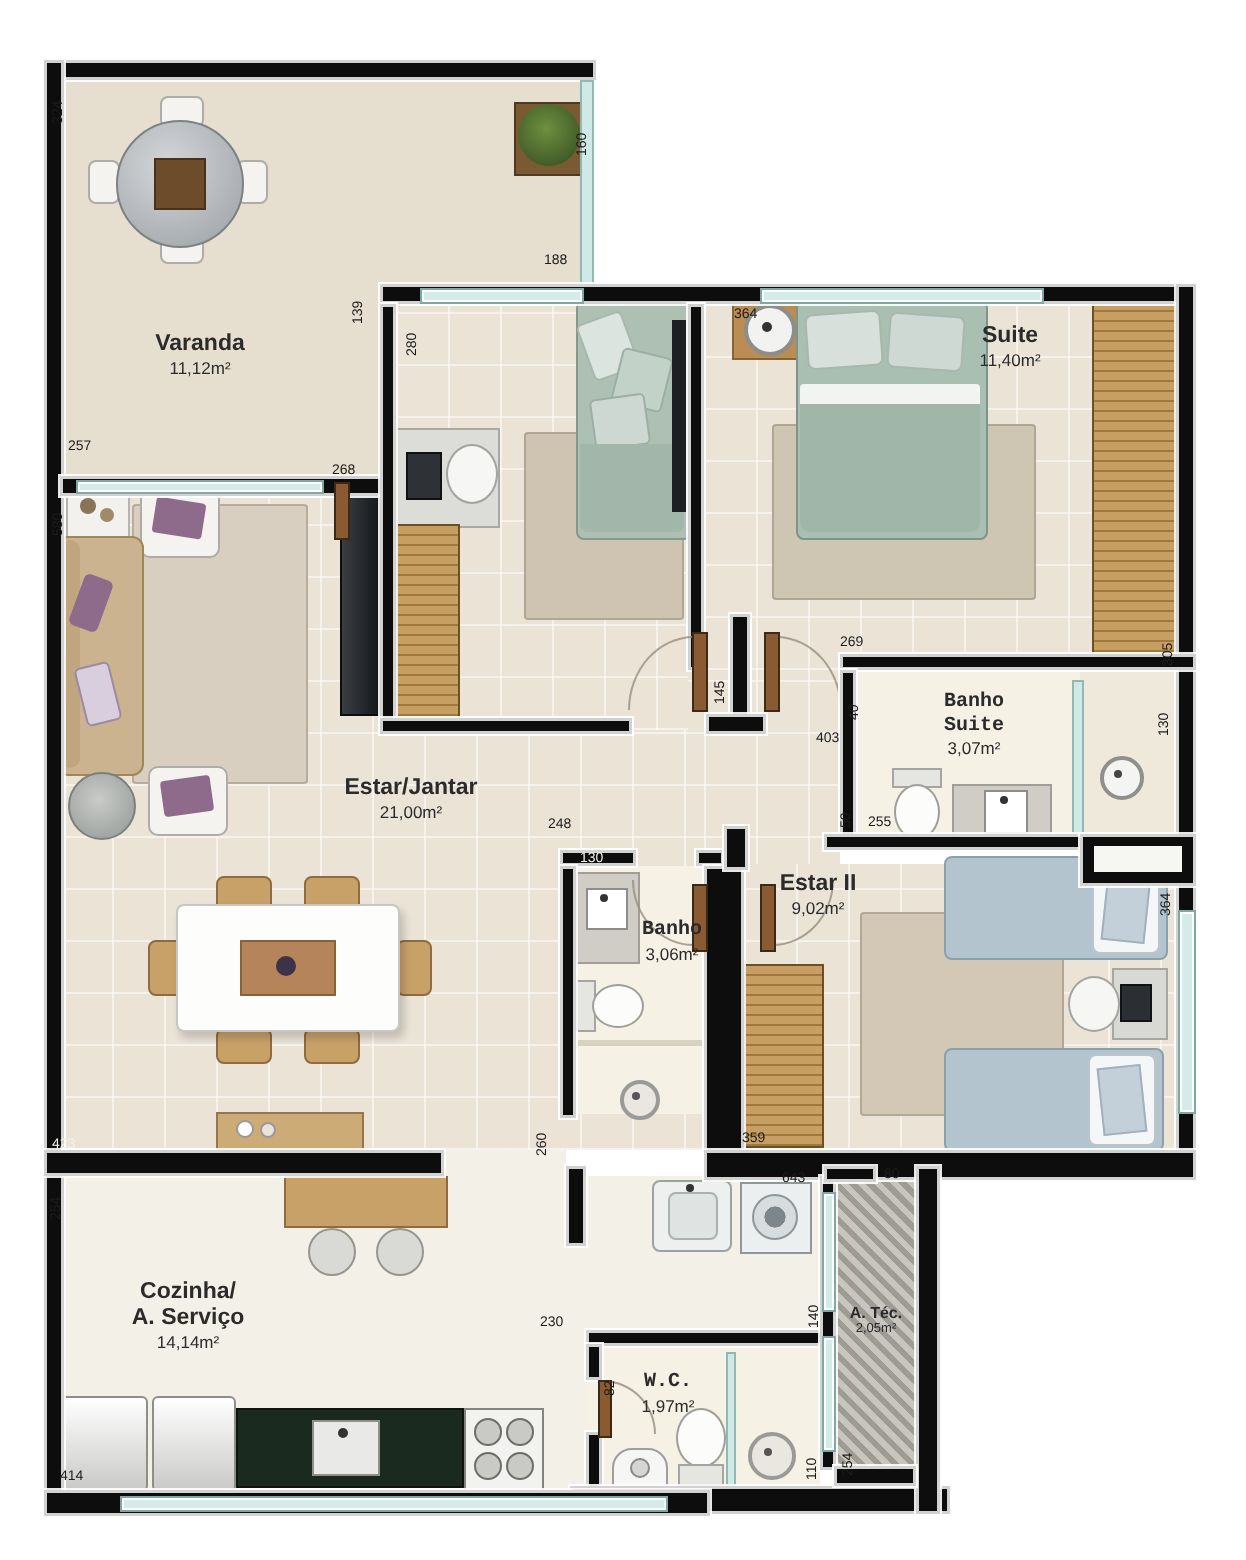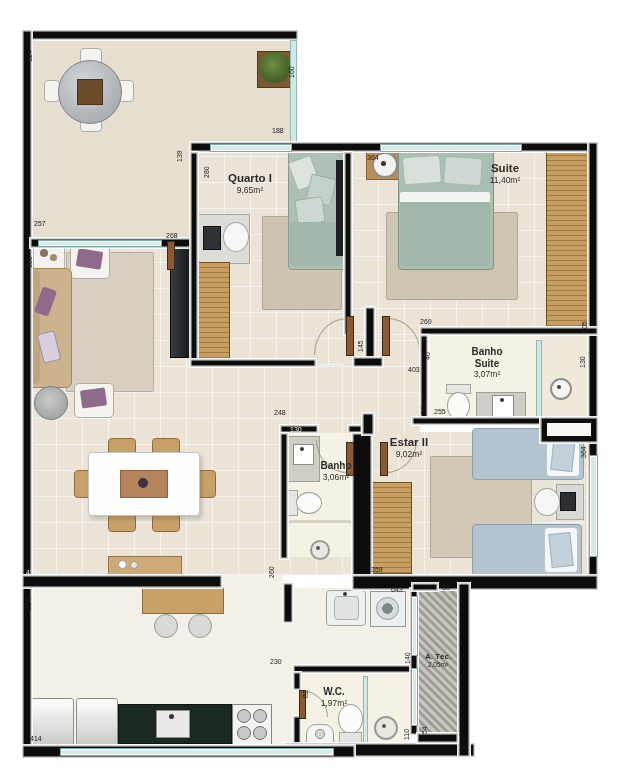--- a/index.html
+++ b/index.html
@@ -25,21 +25,21 @@
   .wood{background:repeating-linear-gradient(180deg,#c89f63 0 4px,#9f7a40 4px 5px);border:1px solid #6d4f24;}
   .woodflat{background:#c8a169;border:1px solid #8f6b3f;}
   .white-f{background:#f4f3f0;border:1px solid #adaca7;}
   .rug{border:1px solid rgba(120,110,95,.35);border-radius:2px;}
   .circle{border-radius:50%;}
   .dim{position:absolute;font-size:7px;line-height:1;color:#1c1c1c;white-space:nowrap;letter-spacing:0;}
   .dim.v{transform:rotate(-90deg);transform-origin:0 0;}
   .rlabel{position:absolute;text-align:center;color:#2b2b2b;}
   .rlabel .nm{font-size:11.5px;font-weight:600;line-height:1.15;}
   .rlabel .ar{font-size:8.5px;line-height:1.3;}
-  .rlabel.sm .nm{font-size:10px;}
+  .rlabel.sm .nm{font-size:10px;font-family:Liberation Mono, monospace;}
   .rlabel.xs .nm{font-size:8px;}
   .rlabel.xs .ar{font-size:6.5px;}
   .dot{position:absolute;border-radius:50%;}
 </style>
 </head>
 <body>
 
 <div id="plan">
 
   <div class="floor varanda grid" style="left:30px;top:40px;width:262px;height:198px"></div>
@@ -221,40 +221,49 @@
   <div class="wall" style="left:285px;top:743px;width:190px;height:14px"></div>
   <div class="wall" style="left:410px;top:588px;width:8px;height:147px"></div>
   <div class="win" style="left:411px;top:596px;width:5px;height:58px"></div>
   <div class="win" style="left:411px;top:668px;width:5px;height:56px"></div>
   <div class="wall" style="left:458px;top:583px;width:12px;height:174px"></div>
   <div class="wall" style="left:412px;top:583px;width:26px;height:8px"></div>
   <div class="wall" style="left:417px;top:733px;width:41px;height:10px"></div>
   <div class="wall" style="left:22px;top:745px;width:333px;height:13px"></div>
   <div class="win" style="left:60px;top:748px;width:272px;height:6px"></div>
 
-  <div class="rlabel" style="left:205px;top:172px;width:90px">
-    <div class="nm">Quarto I</div>
-    <div class="ar">9,65m²</div>
+  <div class="rlabel" style="left:55px;top:166px;width:90px">
+    <div class="nm">Varanda</div>
+    <div class="ar">11,12m²</div>
   </div>
   <div class="rlabel" style="left:455px;top:162px;width:100px">
     <div class="nm">Suite</div>
     <div class="ar">11,40m²</div>
   </div>
   <div class="rlabel sm" style="left:448px;top:346px;width:78px">
     <div class="nm">Banho</div>
     <div class="nm">Suite</div>
     <div class="ar">3,07m²</div>
   </div>
+  <div class="rlabel" style="left:148px;top:388px;width:115px">
+    <div class="nm">Estar/Jantar</div>
+    <div class="ar">21,00m²</div>
+  </div>
   <div class="rlabel sm" style="left:308px;top:460px;width:56px">
     <div class="nm">Banho</div>
     <div class="ar">3,06m²</div>
   </div>
   <div class="rlabel" style="left:376px;top:436px;width:66px">
     <div class="nm">Estar II</div>
     <div class="ar">9,02m²</div>
+  </div>
+  <div class="rlabel" style="left:44px;top:640px;width:100px">
+    <div class="nm">Cozinha/</div>
+    <div class="nm">A. Serviço</div>
+    <div class="ar">14,14m²</div>
   </div>
   <div class="rlabel xs" style="left:419px;top:652px;width:38px">
     <div class="nm">A. Téc.</div>
     <div class="ar">2,05m²</div>
   </div>
   <div class="rlabel sm" style="left:308px;top:686px;width:52px">
     <div class="nm">W.C.</div>
     <div class="ar">1,97m²</div>
   </div>
 

